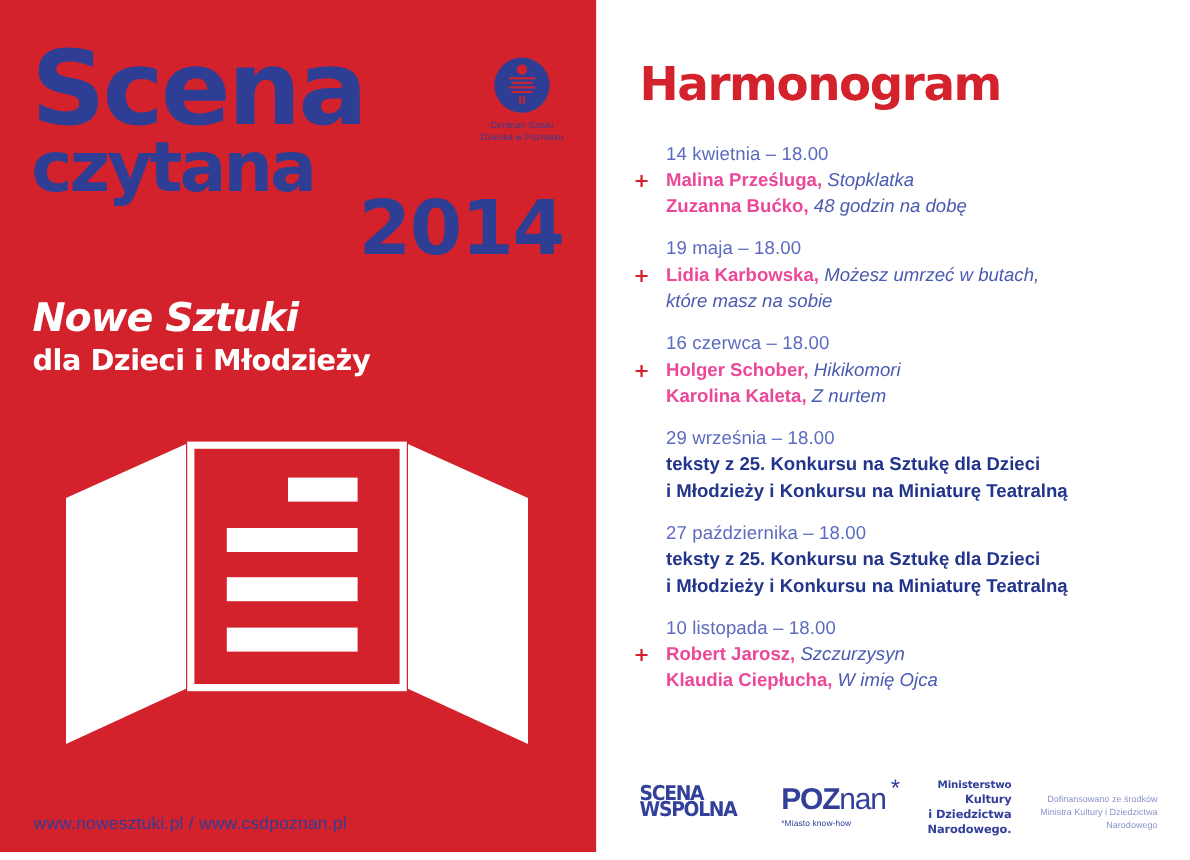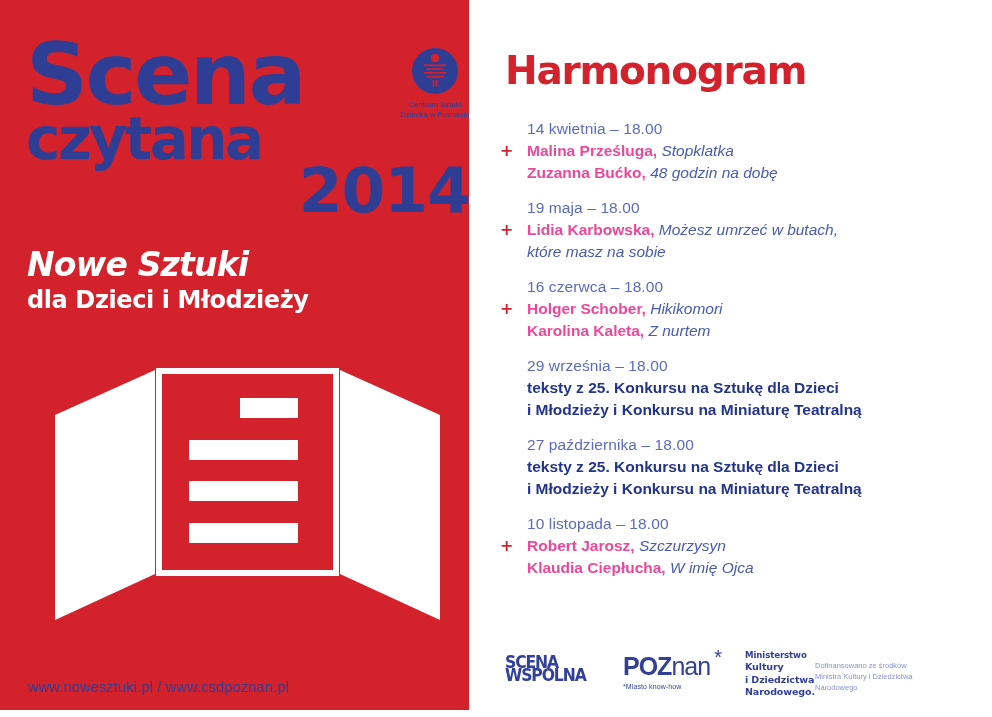--- a/index.html
+++ b/index.html
@@ -120,21 +120,21 @@
     color: #2f3e95;
     font-family: Liberation Sans, sans-serif;
     font-size: 14.5px;
     letter-spacing: 0.2px;
     white-space: nowrap;
   }
 
   
   #right-panel {
     position: absolute;
-    left: 469px; top: 0;
+    left: 497px; top: 0;
     width: 495px;
     height: 717px;
     background: #ffffff;
   }
 
   #harmonogram-heading {
     position: absolute;
     left: 36px;
     top: 51px;
     color: #d4222c;
@@ -241,21 +241,21 @@
   }
   #poznan-tag {
     color: #32409a;
     font-family: "Liberation Sans", sans-serif;
     font-size: 7px;
     margin-top: 4px;
     letter-spacing: 0.1px;
   }
 
   
-  #logo-ministry { left: 240px; top: 0px; display: flex; gap: 0; }
+  #logo-ministry { left: 240px; top: 0px; display: flex; gap: 24px; text-align: right; }
   #ministry-name {
     color: #32409a;
     font-family: "DejaVu Sans", sans-serif;
     font-weight: bold;
     font-size: 9.5px;
     line-height: 1.3;
     letter-spacing: -0.1px;
     white-space: nowrap;
   }
   #ministry-name .light { font-weight: bold; font-size: 8.6px; }

